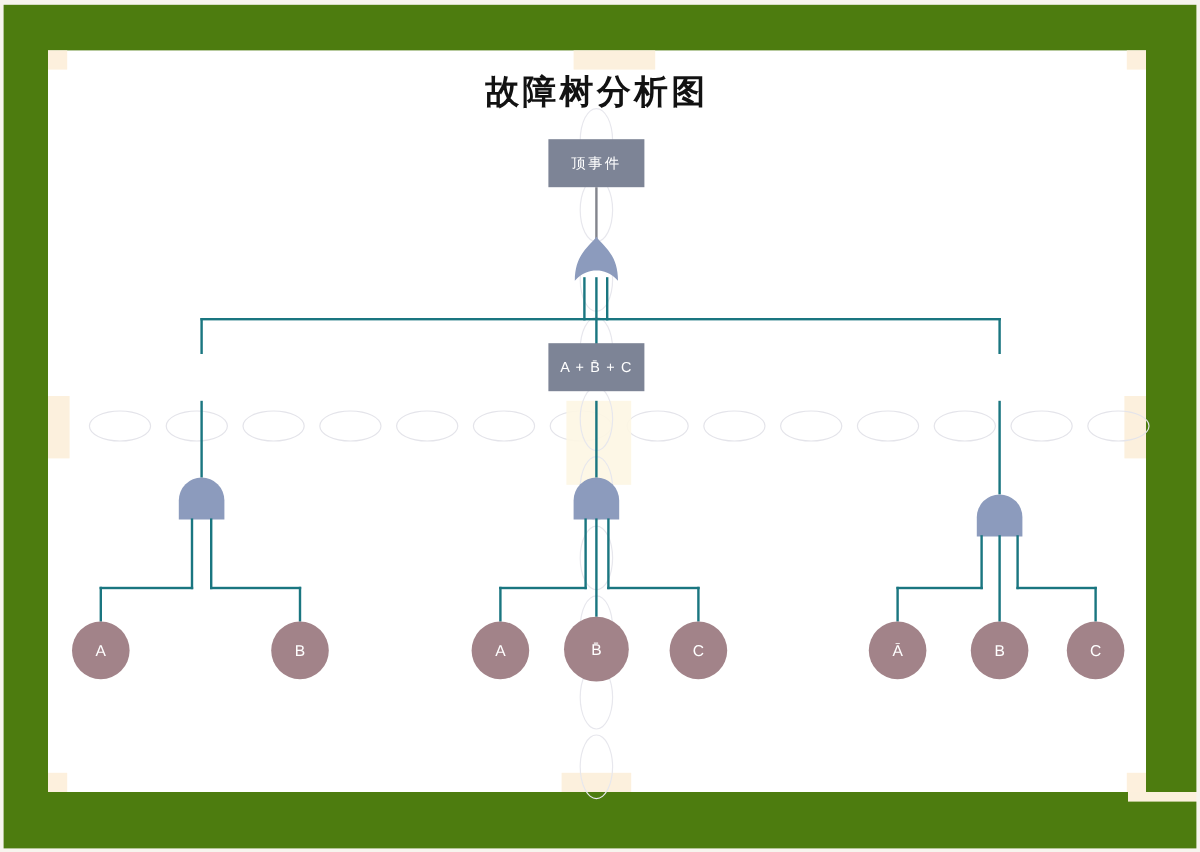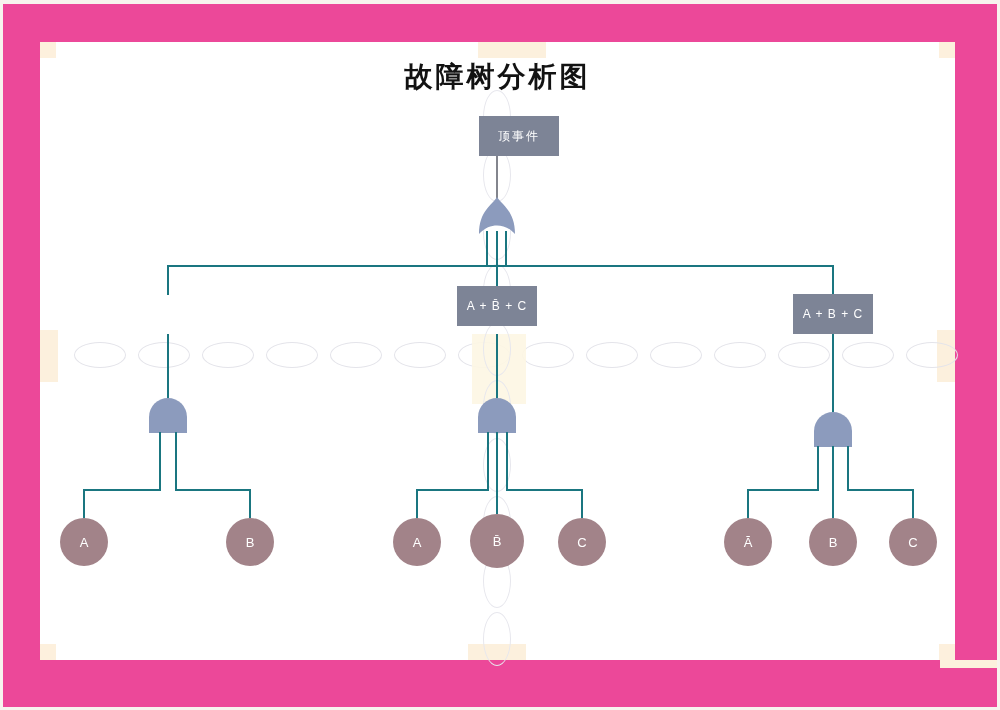--- a/index.html
+++ b/index.html
@@ -1,37 +1,37 @@
 <!DOCTYPE html>
 <html><head>
 <meta charset="utf-8">
 <style>
   * { margin:0; padding:0; box-sizing:border-box; }
   body { width:1000px; height:710px; }
   .page {
     position:relative; width:1000px; height:710px;
-    background:#ec4899; overflow:hidden;
+    background:#4d7c0f; overflow:hidden;
     font-family:"Liberation Sans", sans-serif;
   }
   .edge { position:absolute; background:#f7f4ee; }
   .canvas { position:absolute; left:40px; top:42px; width:915px; height:618px; background:#ffffff; }
   .corner { position:absolute; width:16px; height:16px; background:#fdf0dd; }
   .tab { position:absolute; background:#fcf0dd; }
   .eh { position:absolute; width:52px; height:26px; border:1.5px solid #e4e4ea; border-radius:50%; top:342px; }
   .ev { position:absolute; width:28px; height:54px; border:1.5px solid #e7e7ed; border-radius:50%; left:483px; }
   .band { position:absolute; left:472px; top:334px; width:54px; height:70px; background:#fdf6e3; opacity:.9; }
   .lv { position:absolute; width:2px; background:#1a7680; }
   .lh { position:absolute; height:2px; background:#1a7680; }
   .stem { position:absolute; width:2px; background:#83858d; }
   .nbox {
     position:absolute; width:80px; height:40px; background:#7d8496;
     color:#fff; font-size:12px; letter-spacing:1px;
     display:flex; align-items:center; justify-content:center;
   }
-  .topbox { letter-spacing:2px;margin-left:22px; }
+  .topbox { letter-spacing:2px; }
   .and { position:absolute; width:38px; height:35px; background:#8c9bbd; border-radius:19px 19px 0 0; }
   .orgate { position:absolute; }
   .circle {
     position:absolute; width:48px; height:48px; border-radius:50%;
     background:#a28389; color:#fff; font-size:13px;
     display:flex; align-items:center; justify-content:center;
   }
   .circle.big { width:54px; height:54px; }
   .title {
     position:absolute; left:40px; top:58px; width:915px; text-align:center;
@@ -107,23 +107,20 @@
   <div class="lv" style="left:486px; top:231px; height:36px;"></div>
   <div class="lv" style="left:496px; top:231px; height:64px;"></div>
   <div class="lv" style="left:505px; top:231px; height:36px;"></div>
   <div class="lh" style="left:167px; top:265px; width:667px;"></div>
   <div class="lv" style="left:167px; top:265px; height:30px;"></div>
   <div class="lv" style="left:832px; top:265px; height:30px;"></div>
 
   <div class="nbox" style="left:457px; top:286px;">
     <span>A + B̄ + C</span>
   </div>
-  <div class="nbox" style="left:793px; top:294px;">
-    <span>A + B + C</span>
-  </div>
 
   <div class="lv" style="left:167px; top:334px; height:64px;"></div>
   <div class="lv" style="left:496px; top:334px; height:64px;"></div>
   <div class="lv" style="left:832px; top:334px; height:78px;"></div>
 
   <div class="and" style="left:149px; top:398px;"></div>
   <div class="and" style="left:478px; top:398px;"></div>
   <div class="and" style="left:814px; top:412px;"></div>
 
   <div class="lv" style="left:159px; top:432px; height:59px;"></div>

